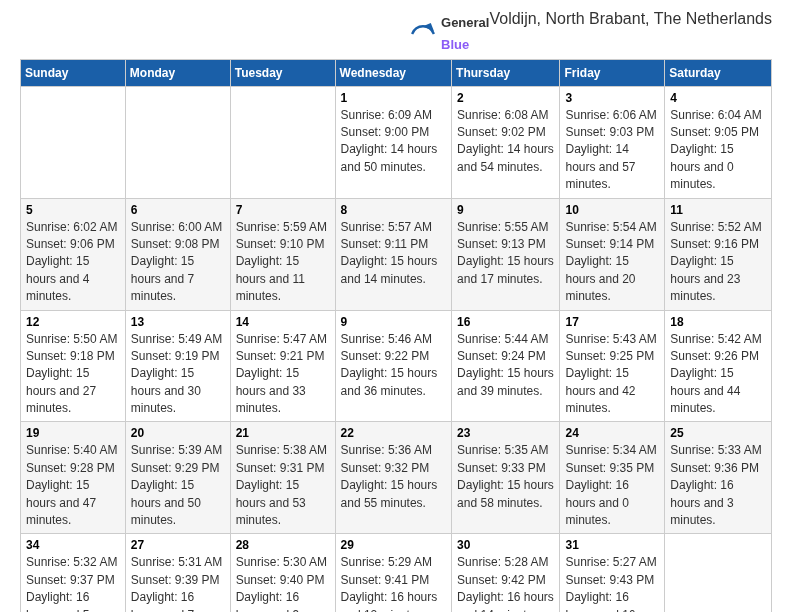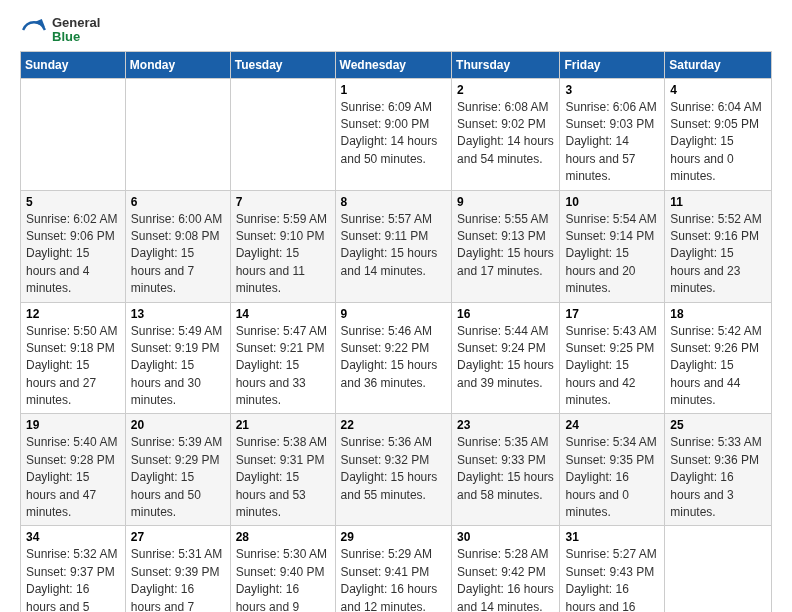--- a/index.html
+++ b/index.html
@@ -5,21 +5,21 @@
     * { box-sizing: border-box; margin: 0; padding: 0; }
     body {
       font-family: Arial, sans-serif;
       background: #fff;
       width: 792px;
       min-height: 612px;
       padding: 10px 20px 20px 20px;
     }
     .header-area {
       display: flex;
-      justify-content: space-between;
+      justify-content: flex-end;
       align-items: flex-start;
       margin-bottom: 6px;
     }
     .logo {
       display: flex;
       align-items: center;
       gap: 2px;
       margin-top: 6px;
     }
     .logo-text {
@@ -28,21 +28,22 @@
       line-height: 1.1;
     }
     .logo-general {
       font-size: 13px;
       font-weight: bold;
       color: #333;
     }
     .logo-blue {
       font-size: 13px;
       font-weight: bold;
-      color: #15803d;
+      color: #8b5cf6;
+      margin-top: 8px;
     }
     .logo-icon {
       width: 28px;
       height: 28px;
       margin-right: 2px;
     }
     .title-area {
       text-align: right;
     }
     .month-title {
@@ -111,20 +112,21 @@
       <rect x="0" y="0" width="36" height="36" rx="2" fill="white"></rect>
       <path d="M4 18 Q8 8 18 8 Q28 8 32 18" stroke="#1a5fa8" stroke-width="3" fill="none"></path>
       <path d="M18 8 L28 4 L32 14 Z" fill="#1a5fa8"></path>
     </svg>
     <div class="logo-text">
       <span class="logo-general">General</span>
       <span class="logo-blue">Blue</span>
     </div>
   </div>
   <div class="title-area">
+    <div class="location-title">Voldijn, North Brabant, The Netherlands</div>
   </div>
 </div>
 
 <table>
   <thead>
     <tr>
     <th>Sunday</th>
         <th>Monday</th>
         <th>Tuesday</th>
         <th>Wednesday</th>

